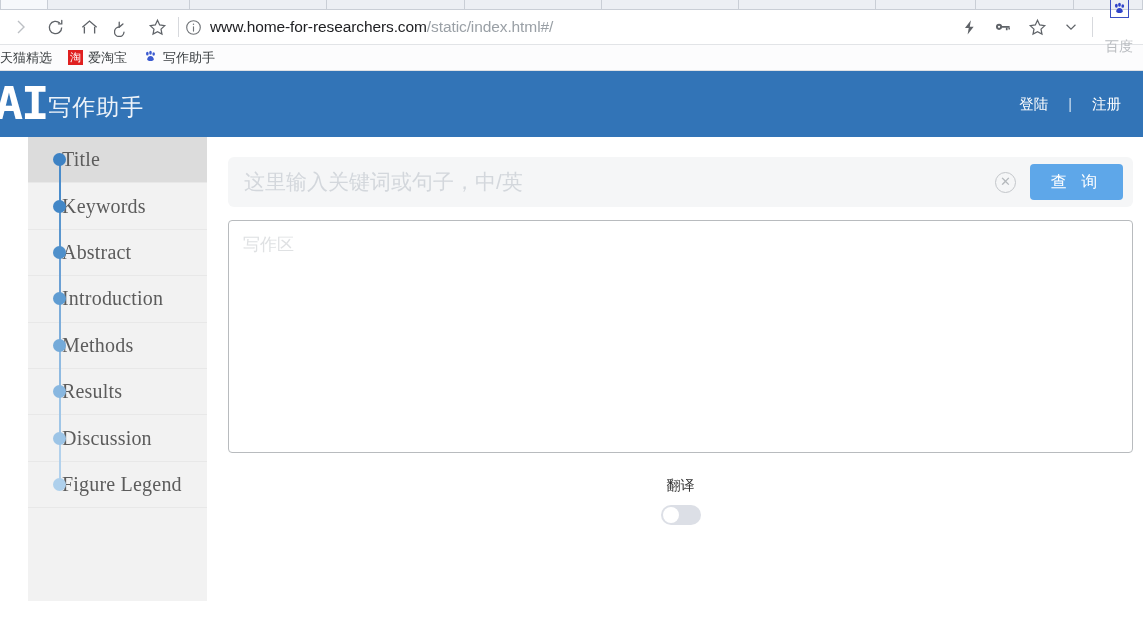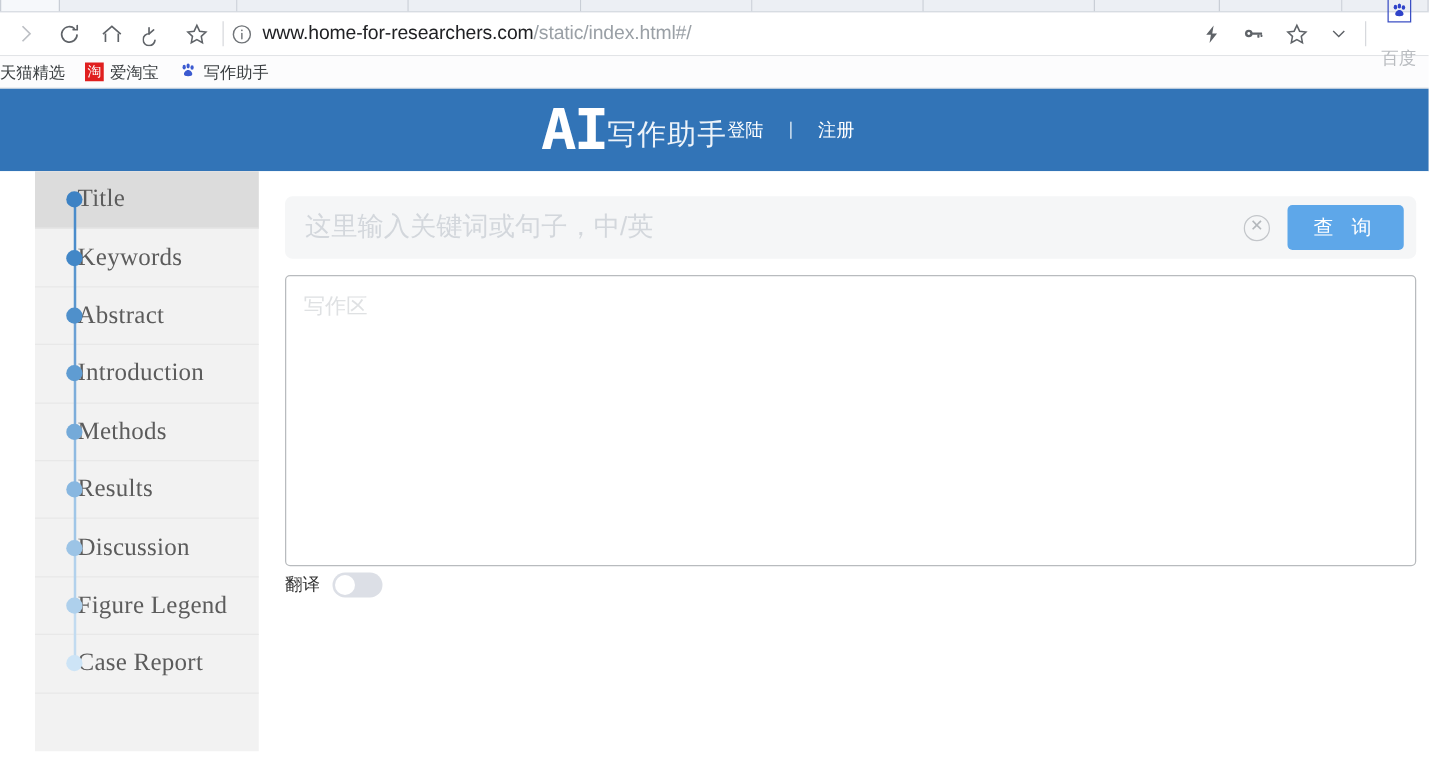--- a/index.html
+++ b/index.html
@@ -99,21 +99,21 @@
     width: 15px; height: 15px; color: #3b5ad0;
     font-size: 13px; line-height: 15px; text-align: center;
   }
 
   
   #app-header {
     height: 66px;
     background: #3274b7;
     display: flex;
     align-items: center;
-    justify-content: center;
+    justify-content: space-between;
     padding: 0 22px 0 0;
   }
   #brand { display: flex; align-items: flex-end; gap: 2px; }
   #brand-ai {
     font-family: "DejaVu Sans Mono", monospace;
     font-size: 45px;
     font-weight: 700;
     color: #ffffff;
     letter-spacing: -2px;
     line-height: 46px;
@@ -242,23 +242,25 @@
     padding: 12px 14px;
     font-size: 17px;
     color: #444;
     resize: none;
     outline: none;
     font-family: "Liberation Sans", sans-serif;
   }
   #writing-area::placeholder { color: #dfe1e3; }
 
   #translate-row {
+    margin-top: 20px;
     display: flex;
     align-items: center;
     gap: 10px;
+    flex-direction: column;
   }
   #translate-label { font-size: 14px; color: #333; }
   #translate-toggle {
     width: 40px; height: 20px;
     background: #dcdfe6;
     border-radius: 10px;
     position: relative;
     border: none;
     cursor: pointer;
     padding: 0;
@@ -442,25 +444,20 @@
     <div class="side-item">
       <span class="connector" style="background: rgb(178, 209, 236);"></span>
       <span class="dot" style="background: rgb(156, 196, 230);"></span>
       <span class="label">Discussion</span>
     </div>
     <div class="side-item">
       <span class="connector" style="background: rgb(194, 219, 240);"></span>
       <span class="dot" style="background: rgb(174, 208, 236);"></span>
       <span class="label">Figure Legend</span>
     </div>
-    <div class="side-item">
-
-      <span class="dot" style="background: rgb(205, 228, 246);"></span>
-      <span class="label">Case Report</span>
-    </div>
   </nav>
 
   <main id="main">
 
     <div id="search-row">
       <input id="search-input" type="text" placeholder="这里输入关键词或句子，中/英" style="">
       <button id="clear-btn">✕</button>
       <button id="query-btn" style="background: rgb(94, 167, 233);">查 询</button>
     </div>
 

